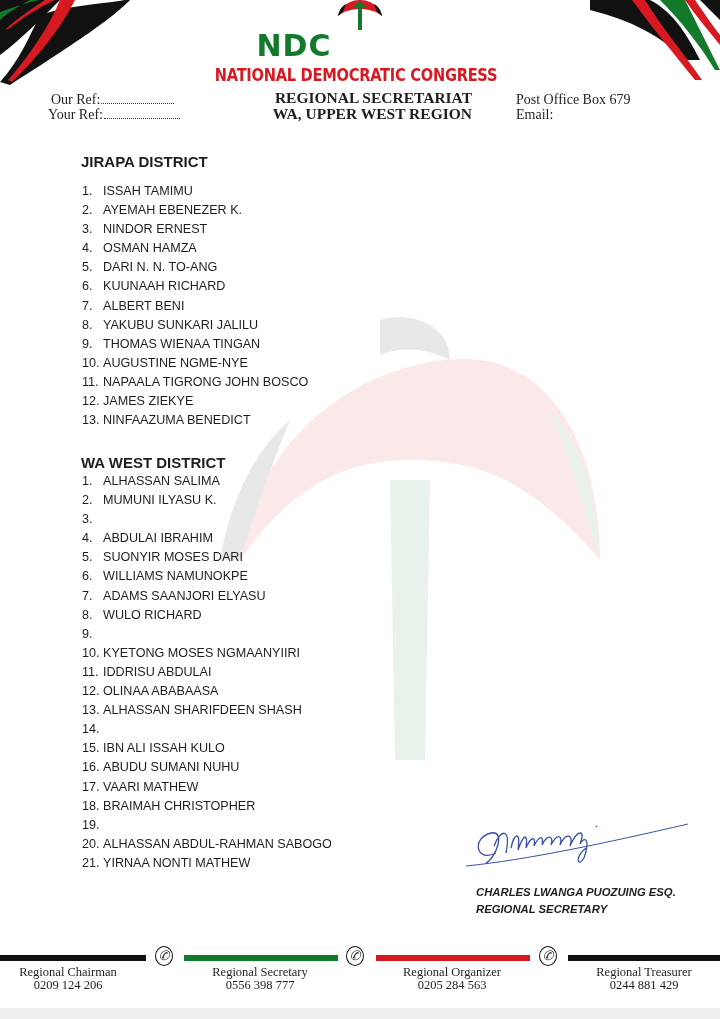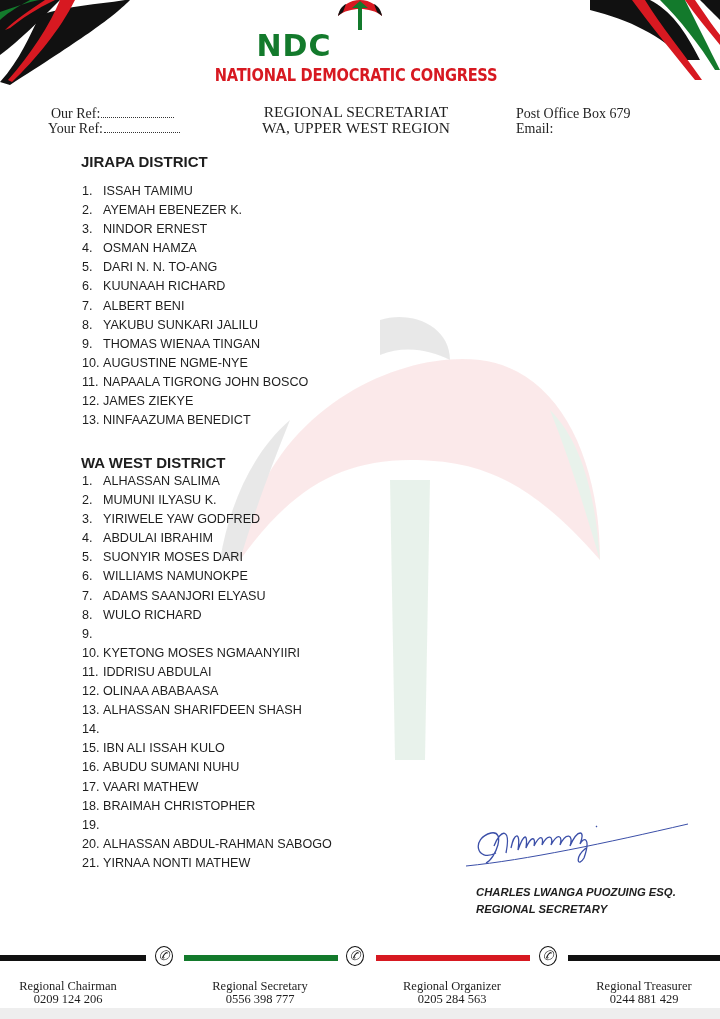--- a/index.html
+++ b/index.html
@@ -16,29 +16,29 @@
   .logo-ndc {
     position: absolute; left: 0; width: 588px; top: 28px; text-align: center;
     font-weight: bold; font-size: 30px; color: #137a2c; letter-spacing: 1px;
     font-family: "DejaVu Sans", sans-serif;
   }
   .party-name {
     position: absolute; left: 0; width: 712px; top: 65px; text-align: center;
     font-weight: bold; font-size: 17px; color: #d71921; letter-spacing: -0.3px;
     font-family: "DejaVu Sans", sans-serif; transform: scaleX(0.86);
   }
-  .serif { font-family: "Liberation Serif", serif; margin-top: 14px; }
+  .serif { font-family: "Liberation Serif", serif; }
   .ref-block { position: absolute; left: 48px; top: 92px; font-size: 14px; line-height: 15px; }
   .ref-row { display: flex; align-items: baseline; }
   .ref-dots { border-bottom: 1px dotted #333; display: inline-block; width: 76px; height: 10px; margin-left: 1px; }
   .ref-row:first-child { padding-left: 3px; }
   .ref-row:first-child .ref-dots { width: 73px; }
   .secretariat {
-    position: absolute; left: 240px; width: 232px; top: 90px; text-align: center;
-    font-weight: normal; font-size: 15.5px; line-height: 16px;
+    position: absolute; left: 240px; width: 232px; top: 90px; text-align: right;
+    font-weight: bold; font-size: 15.5px; line-height: 16px;
   }
   .contact { position: absolute; left: 516px; top: 92px; font-size: 14px; line-height: 15px; }
 
   .district-title { position: absolute; left: 81px; font-weight: bold; font-size: 15px; color: #1e1e1e; }
   .list { position: absolute; left: 82px; margin: 0; padding: 0; list-style: none; }
   .list li { font-size: 12.6px; height: 19.1px; line-height: 19.1px; display: flex; }
   .list .num { width: 21px; display: inline-block; }
 
   .signature { position: absolute; left: 466px; top: 818px; width: 225px; height: 52px; }
   .sig-name { position: absolute; left: 476px; top: 884px; font-size: 11.3px; font-weight: bold; font-style: italic; line-height: 17px; }
@@ -166,21 +166,20 @@
     <li>
       <span class="num">1.</span>
       <span>ALHASSAN SALIMA</span>
     </li>
     <li>
       <span class="num">2.</span>
       <span>MUMUNI ILYASU K.</span>
     </li>
     <li>
       <span class="num">3.</span>
-      <span>YIRIWELE YAW GODFRED</span>
     </li>
     <li>
       <span class="num">4.</span>
       <span>ABDULAI IBRAHIM</span>
     </li>
     <li>
       <span class="num">5.</span>
       <span>SUONYIR MOSES DARI</span>
     </li>
     <li>

